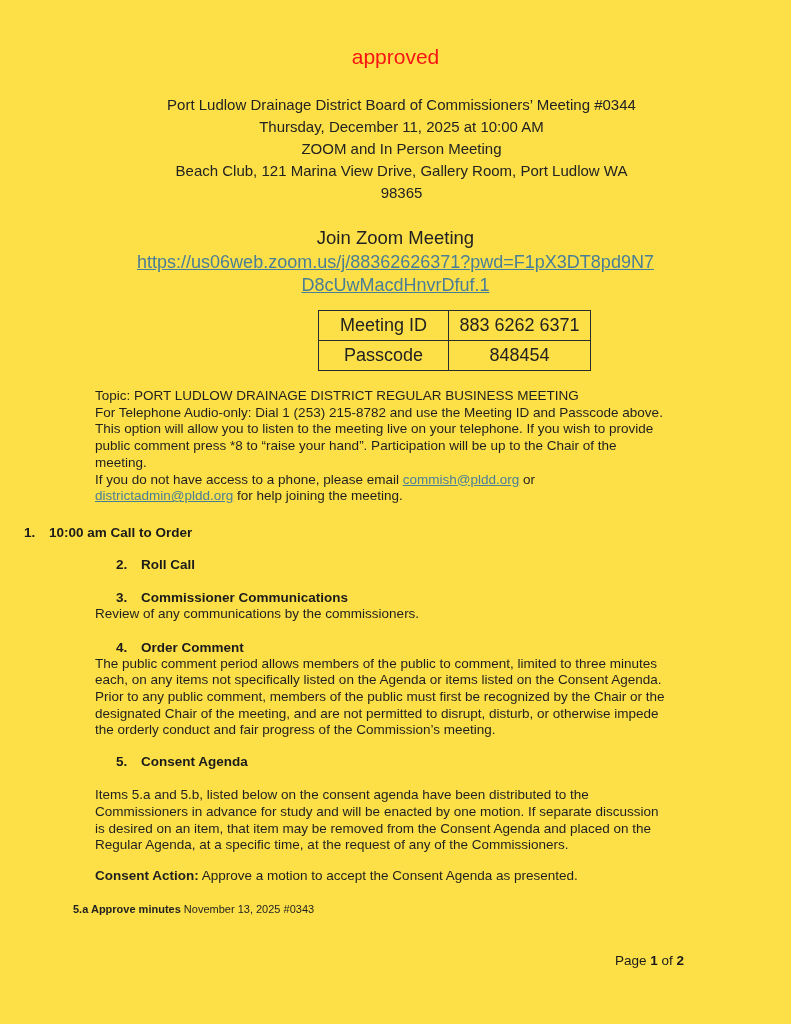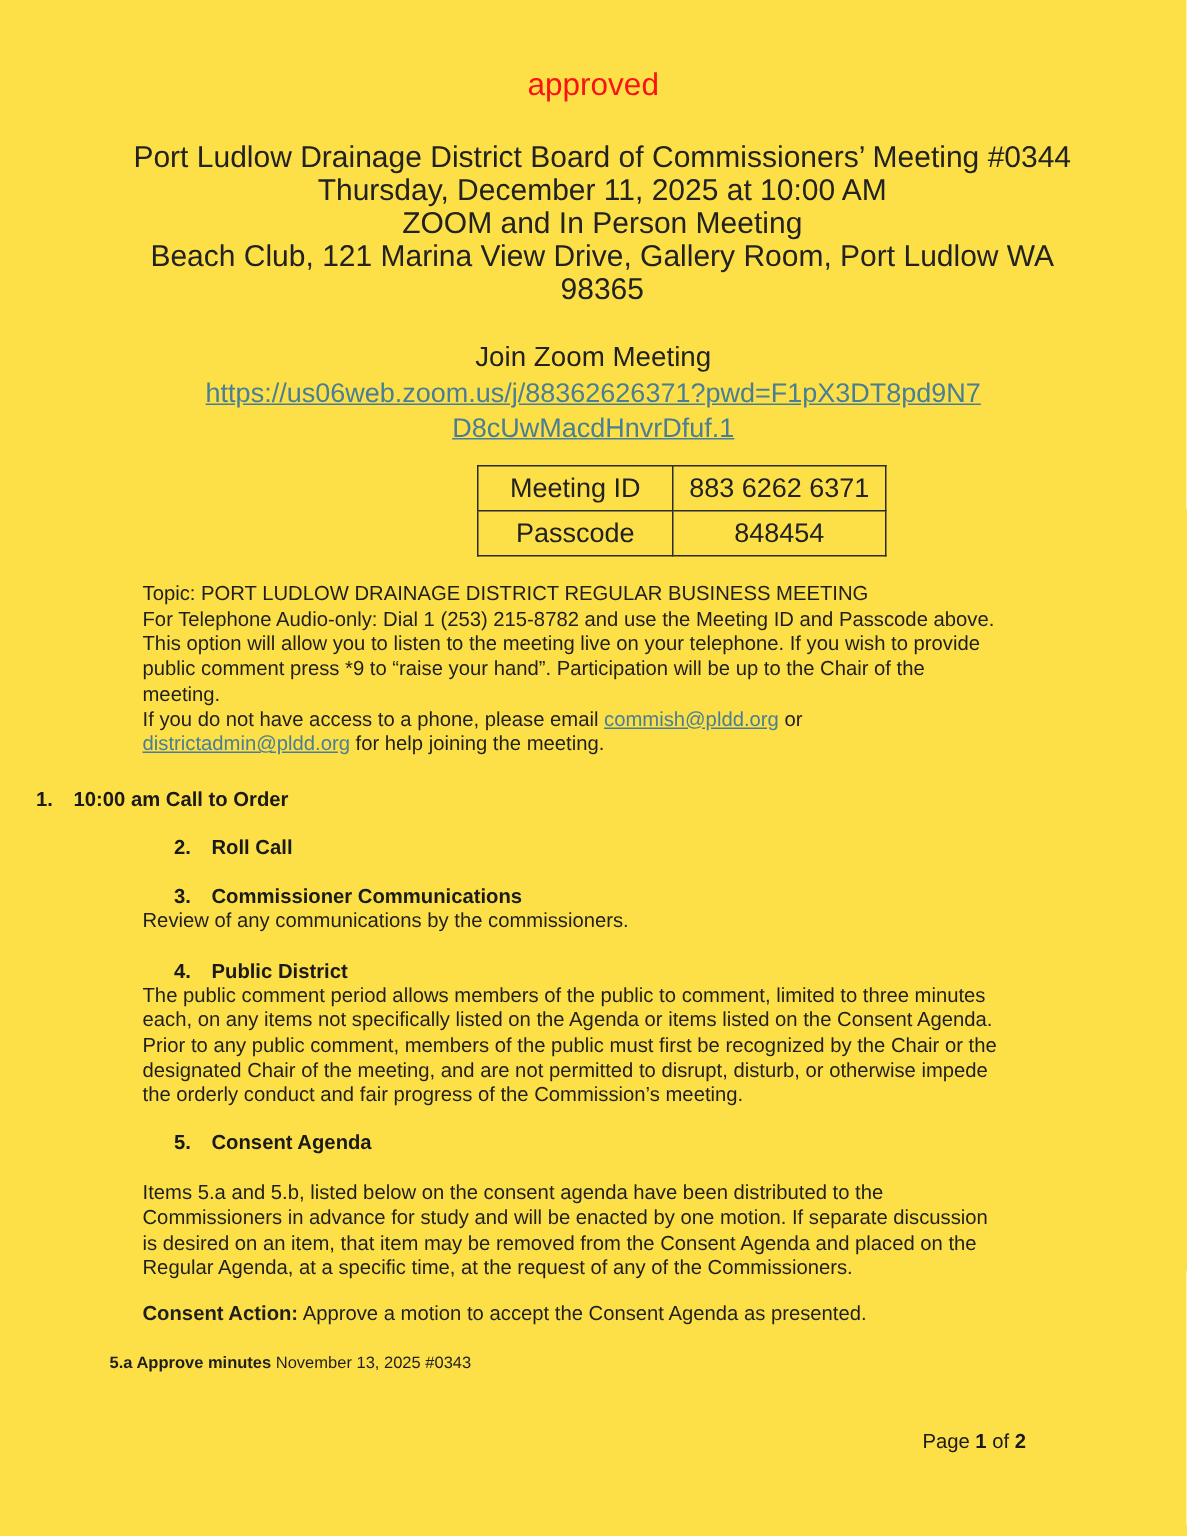--- a/index.html
+++ b/index.html
@@ -15,21 +15,21 @@
   }
   .stamp {
     text-align:center;
     color:#f81414;
     font-size:21px;
     line-height:26px;
   }
   .title-block {
     margin-top:24px;
     text-align:center;
-    font-size:20px;
+    font-size:15px;
     line-height:22px;
     color:#222222;
     padding-left:12px;
   }
   .join-heading {
     margin-top:23px;
     text-align:center;
     font-size:18.5px;
     line-height:21px;
     color:#222222;
@@ -136,41 +136,41 @@
       <td class="cell-label">Passcode</td>
       <td class="cell-value">848454</td>
     </tr>
   </tbody>
     </table>
 
   <div class="info-block">
     <div>Topic: PORT LUDLOW DRAINAGE DISTRICT REGULAR BUSINESS MEETING</div>
     <div>For Telephone Audio-only: Dial 1 (253) 215-8782 and use the Meeting ID and Passcode above.</div>
     <div>This option will allow you to listen to the meeting live on your telephone. If you wish to provide</div>
-    <div>public comment press *9 to “raise your hand”. Participation will be up to the Chair of the</div>
+    <div>public comment press *8 to “raise your hand”. Participation will be up to the Chair of the</div>
     <div>meeting.</div>
     <div><span>If you do not have access to a phone, please email </span><a class="email-link">commish@pldd.org</a><span> or</span></div>
     <div><a class="email-link">districtadmin@pldd.org</a><span> for help joining the meeting.</span></div>
   </div>
 
   <div class="agenda-heading mt-item1">
     <span class="num">1.</span><span>10:00 am Call to Order</span>
   </div>
 
   <div class="agenda-heading mt-item2">
     <span class="num">2.</span><span>Roll Call</span>
   </div>
 
   <div class="agenda-heading mt-item3">
     <span class="num">3.</span><span>Commissioner Communications</span>
   </div>
   <div class="body-text">Review of any communications by the commissioners.</div>
 
   <div class="agenda-heading mt-item4">
-    <span class="num">4.</span><span>Public District</span>
+    <span class="num">4.</span><span>Order Comment</span>
   </div>
   <div class="body-text">
     <div>The public comment period allows members of the public to comment, limited to three minutes</div>
     <div>each, on any items not specifically listed on the Agenda or items listed on the Consent Agenda.</div>
     <div>Prior to any public comment, members of the public must first be recognized by the Chair or the</div>
     <div>designated Chair of the meeting, and are not permitted to disrupt, disturb, or otherwise impede</div>
     <div>the orderly conduct and fair progress of the Commission’s meeting.</div>
   </div>
 
   <div class="agenda-heading mt-item5">

